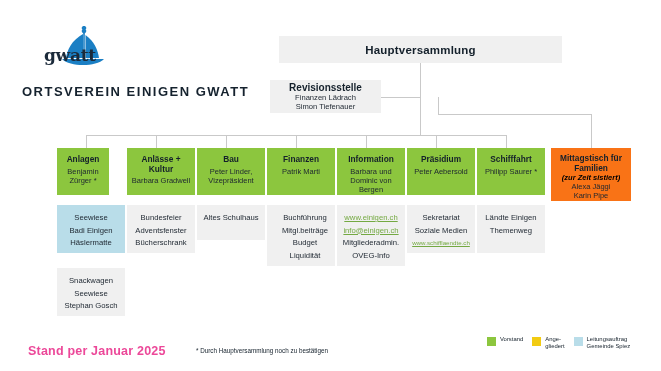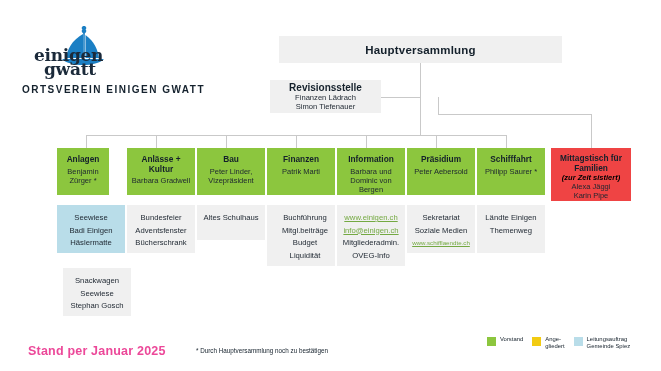--- a/index.html
+++ b/index.html
@@ -21,21 +21,21 @@
   #logo-mark { position: relative; width: 120px; height: 52px; margin-left: 16px; }
   #logo-wordmark {
     position: absolute; left: 12px; top: 22px;
     font-family: "DejaVu Serif", serif;
     font-weight: 700; font-size: 17px; line-height: 14px;
     color: #1b2a3a; letter-spacing: -0.3px;
   }
   #logo-wordmark .l2 { display:block; margin-left: 10px; }
   #logo-sub {
     position: absolute; left: 0px; top: 58px;
-    font-size: 10px; font-weight: 700; letter-spacing: 1.5px;
+    font-size: 13px; font-weight: 700; letter-spacing: 1.5px;
     color: #15222e; white-space: nowrap;
   }
 
   
   .ln { position: absolute; background: #c9c9c9; }
   .lnv { width: 1px; }
   .lnh { height: 1px; }
 
   
   .box { position: absolute; box-sizing: border-box; text-align: center; }
@@ -58,21 +58,21 @@
     left: 270px; top: 80px; width: 111px; height: 33px;
   }
   #revisionsstelle .title { font-size: 10px; line-height: 10px; }
   #revisionsstelle .sub { font-size: 7.6px; line-height: 9px; }
 
   .dept {
     background: #8cc63e;
     padding: 7px 3px 0 3px;
     height: 47px;
   }
-  .dept.angegliedert { background: #ef4444; }
+  .dept.angegliedert { background: #f97316; }
   .dept .title { font-size: 8.3px; line-height: 9.6px; }
   .dept .sub { font-size: 7.5px; line-height: 9px; margin-top: 2px; }
   .dept .ital { font-style: italic; font-weight: 700; font-size: 7.5px; line-height: 9px; }
 
   .tasks {
     background: #f0f0f0;
     padding-top: 7px;
   }
   .tasks.spiez { background: #b9dde9; }
   .tasks .li { font-size: 7.7px; line-height: 12.5px; color: #1d2630; }
@@ -104,21 +104,20 @@
     <div id="logo-mark">
       <svg width="120" height="52" viewBox="0 0 120 52" xmlns="http://www.w3.org/2000/svg">
         <path d="M46 4 L46 30" stroke="#1b7fc4" stroke-width="1.6" fill="none"></path>
         <path d="M44.4 3.6 a2.2 2.2 0 1 1 3.2 0 a2.2 2.2 0 1 1 -3.2 0" fill="#1b7fc4"></path>
         <path d="M45 8 C34 14, 29 24, 28 32 L45 32 Z" fill="#1b7fc4"></path>
         <path d="M47.5 9 C56 15, 60 24, 61 32 L47.5 32 Z" fill="#1b7fc4"></path>
         <path d="M24 33 C32 41, 58 41, 66 33 Z" fill="#1b7fc4"></path>
       </svg>
     </div>
     <div id="logo-wordmark">
-      <span>einigen</span>
       <span class="l2">gwatt</span>
     </div>
     <div id="logo-sub">ORTSVEREIN EINIGEN GWATT</div>
   </div>
 
   <div class="ln lnv" style="left:420px; top:63px; height:18px;"></div>
 
   <div class="ln lnh" style="left:381px; top:97px; width:40px;"></div>
 
   <div class="ln lnv" style="left:420px; top:81px; height:54px;"></div>
@@ -180,21 +179,21 @@
     <div class="ital">(zur Zeit sistiert)</div>
     <div class="sub" style="margin-top:0;">Alexa Jäggi</div>
     <div class="sub" style="margin-top:0;">Karin Pipe</div>
   </div>
 
   <div class="box tasks spiez" style="left:57px; top:205px; width:68px; height:48px;">
     <div class="li">Seewiese</div>
     <div class="li">Badi Einigen</div>
     <div class="li">Häslermatte</div>
   </div>
-  <div class="box tasks" style="left:57px; top:268px; width:68px; height:48px;margin-left:6px;">
+  <div class="box tasks" style="left:57px; top:268px; width:68px; height:48px;">
     <div class="li">Snackwagen</div>
     <div class="li">Seewiese</div>
     <div class="li">Stephan Gosch</div>
   </div>
 
   <div class="box tasks" style="left:127px; top:205px; width:68px; height:48px;">
     <div class="li">Bundesfeier</div>
     <div class="li">Adventsfenster</div>
     <div class="li">Bücherschrank</div>
   </div>

